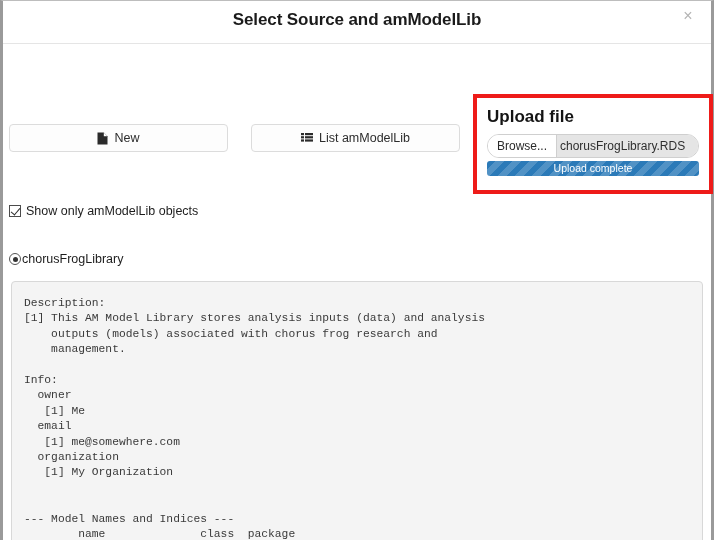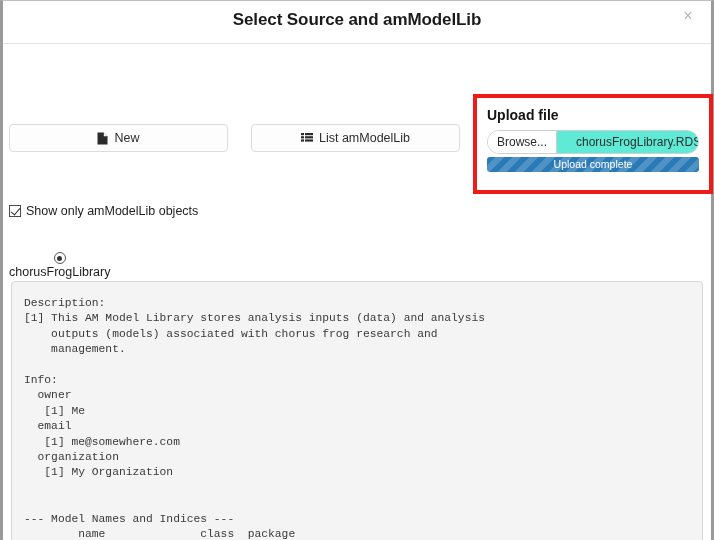--- a/index.html
+++ b/index.html
@@ -129,21 +129,20 @@
     font-weight: bold;
     color: #141414;
   }
   #lib-radio-row {
     position: absolute;
     left: 6px;
     top: 208px;
     display: flex;
     align-items: center;
     gap: 1px;
-    flex-direction: column;
   }
   .radio {
     width: 12px;
     height: 12px;
     box-sizing: border-box;
     border: 1px solid #555;
     border-radius: 50%;
     background: #fff;
     position: relative;
     flex: 0 0 auto;
@@ -191,21 +190,21 @@
     box-sizing: border-box;
     border: 4px solid #ee1b19;
     background: #ffffff;
   }
   #upload-panel {
     position: absolute;
     left: 0; top: 0; right: 0; bottom: 0;
     padding: 9px 10px 0 10px;
   }
   #upload-file-label {
-    font-size: 14px;
+    font-size: 17px;
     font-weight: bold;
     color: #141414;
     margin-bottom: 7px;
   }
   #file-input-group {
     display: flex;
     align-items: stretch;
     height: 24px;
     box-sizing: border-box;
     border: 1px solid #cfcfcf;
@@ -222,22 +221,22 @@
     border-right: 1px solid #cfcfcf;
     font-size: 12px;
     color: #2b2b2b;
     cursor: pointer;
     font-family: "Liberation Sans", sans-serif;
   }
   #file-name-field {
     flex: 1 1 auto;
     display: flex;
     align-items: center;
-    padding-left: 19px;
-    background: #5eead4;
+    padding-left: 3px;
+    background: #e5e5e5;
     font-size: 12px;
     color: #2f2f2f;
     overflow: hidden;
     white-space: nowrap;
   }
   #upload-progress {
     position: relative;
     margin-top: 3px;
     height: 15px;
     border-radius: 3px;

